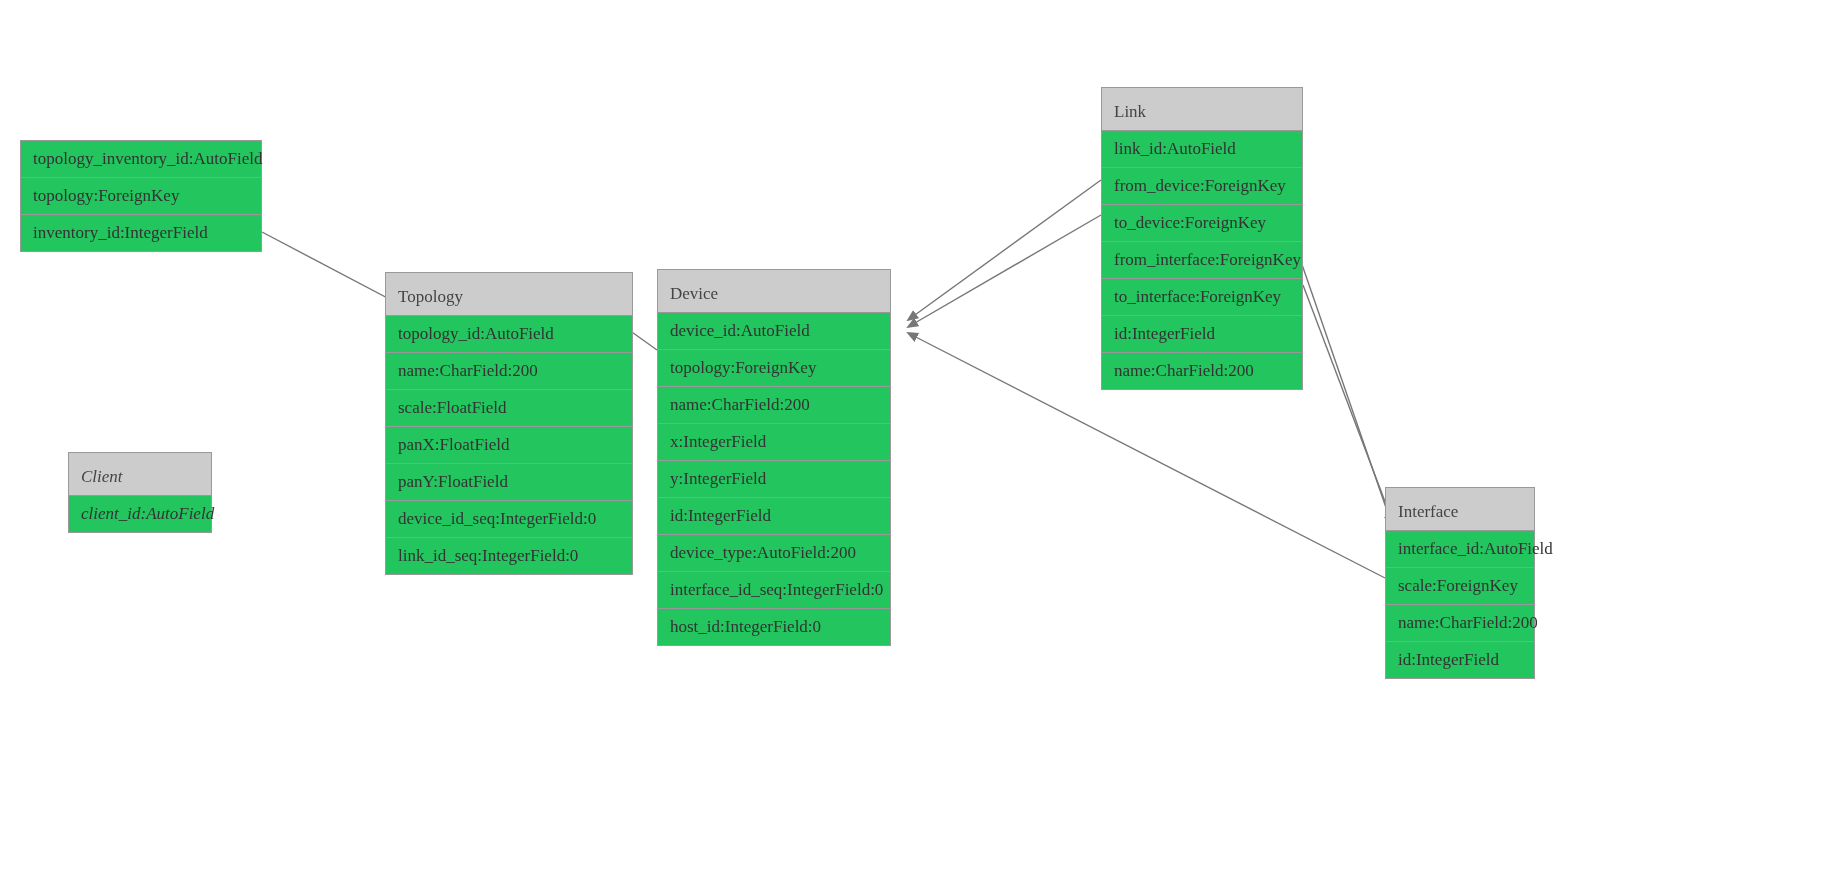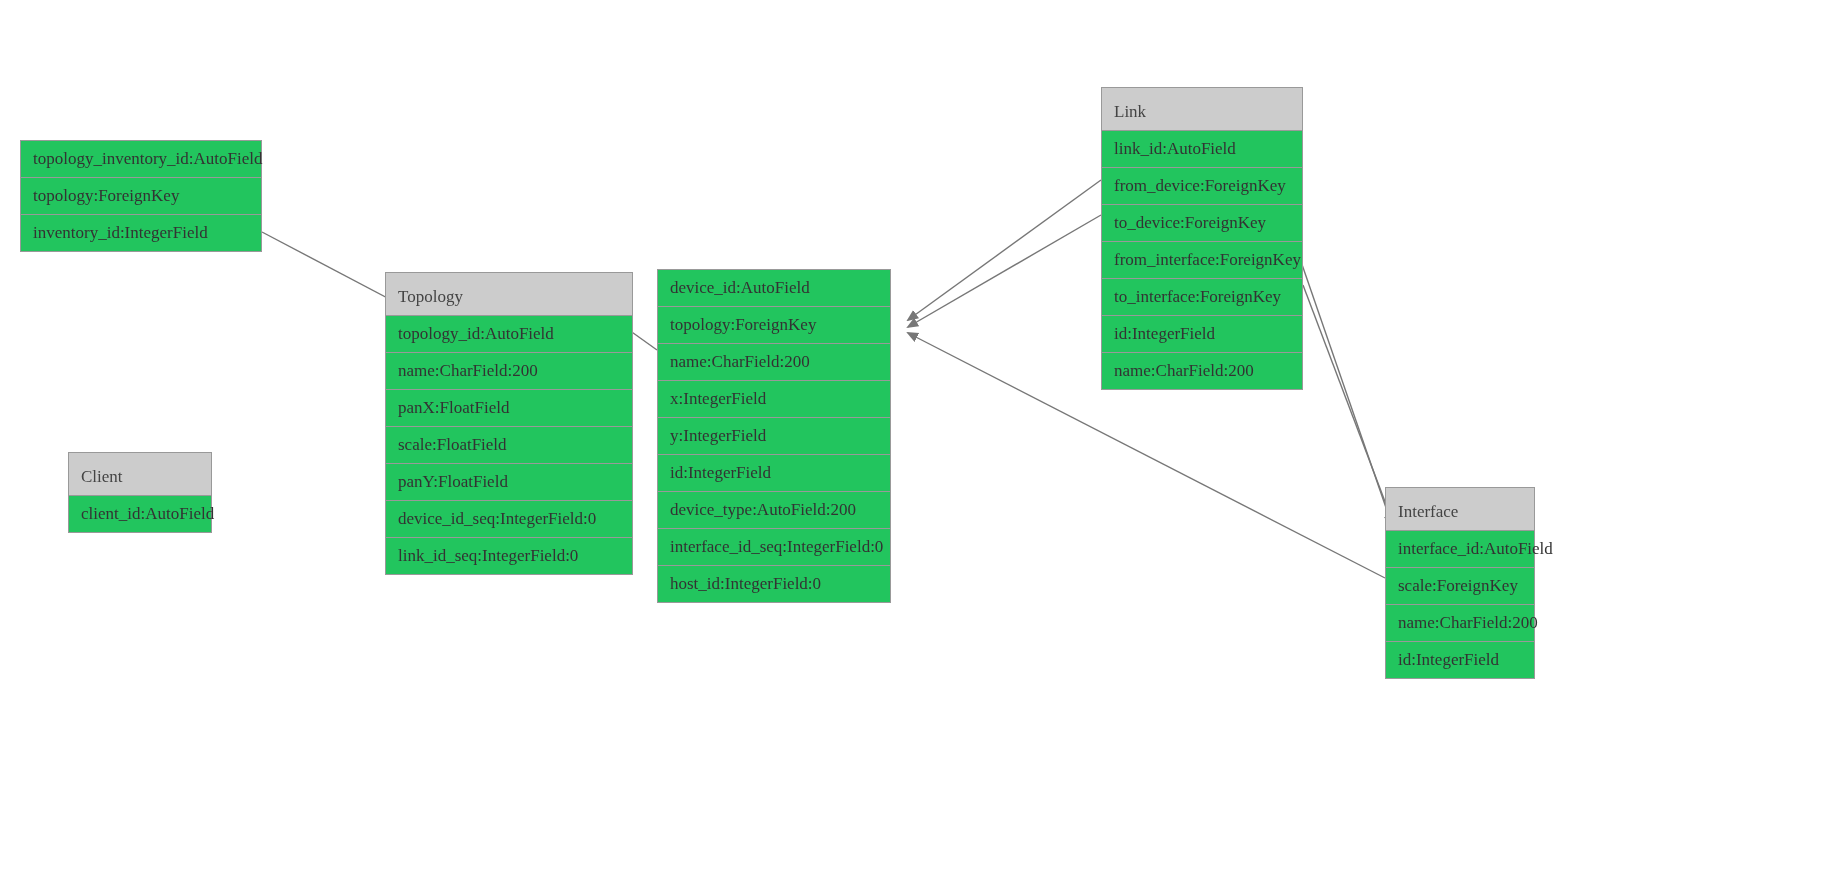--- a/index.html
+++ b/index.html
@@ -77,37 +77,38 @@
 
     <path d="M1385,578 L908,333" stroke="#777777" stroke-width="1.4" fill="none" marker-end="url(#arrow)"></path>
   </svg>
 
   <div class="entity" style="left:20px; top:140px; width:242px;">
     <div class="entity-field">topology_inventory_id:AutoField</div>
     <div class="entity-field">topology:ForeignKey</div>
     <div class="entity-field">inventory_id:IntegerField</div>
   </div>
 
-  <div class="entity" style="left:68px; top:452px; width:144px;">
+  <div class="entity" style="left:68px; top:452px; width:144px;font-style:italic;">
     <div class="entity-title">Client</div>
     <div class="entity-field">client_id:AutoField</div>
   </div>
 
   <div class="entity" style="left:385px; top:272px; width:248px;">
     <div class="entity-title">Topology</div>
     <div class="entity-field">topology_id:AutoField</div>
     <div class="entity-field">name:CharField:200</div>
+    <div class="entity-field">scale:FloatField</div>
     <div class="entity-field">panX:FloatField</div>
-    <div class="entity-field">scale:FloatField</div>
     <div class="entity-field">panY:FloatField</div>
     <div class="entity-field">device_id_seq:IntegerField:0</div>
     <div class="entity-field">link_id_seq:IntegerField:0</div>
   </div>
 
   <div class="entity" style="left:657px; top:269px; width:234px;">
+    <div class="entity-title">Device</div>
     <div class="entity-field">device_id:AutoField</div>
     <div class="entity-field">topology:ForeignKey</div>
     <div class="entity-field">name:CharField:200</div>
     <div class="entity-field">x:IntegerField</div>
     <div class="entity-field">y:IntegerField</div>
     <div class="entity-field">id:IntegerField</div>
     <div class="entity-field">device_type:AutoField:200</div>
     <div class="entity-field">interface_id_seq:IntegerField:0</div>
     <div class="entity-field">host_id:IntegerField:0</div>
   </div>

